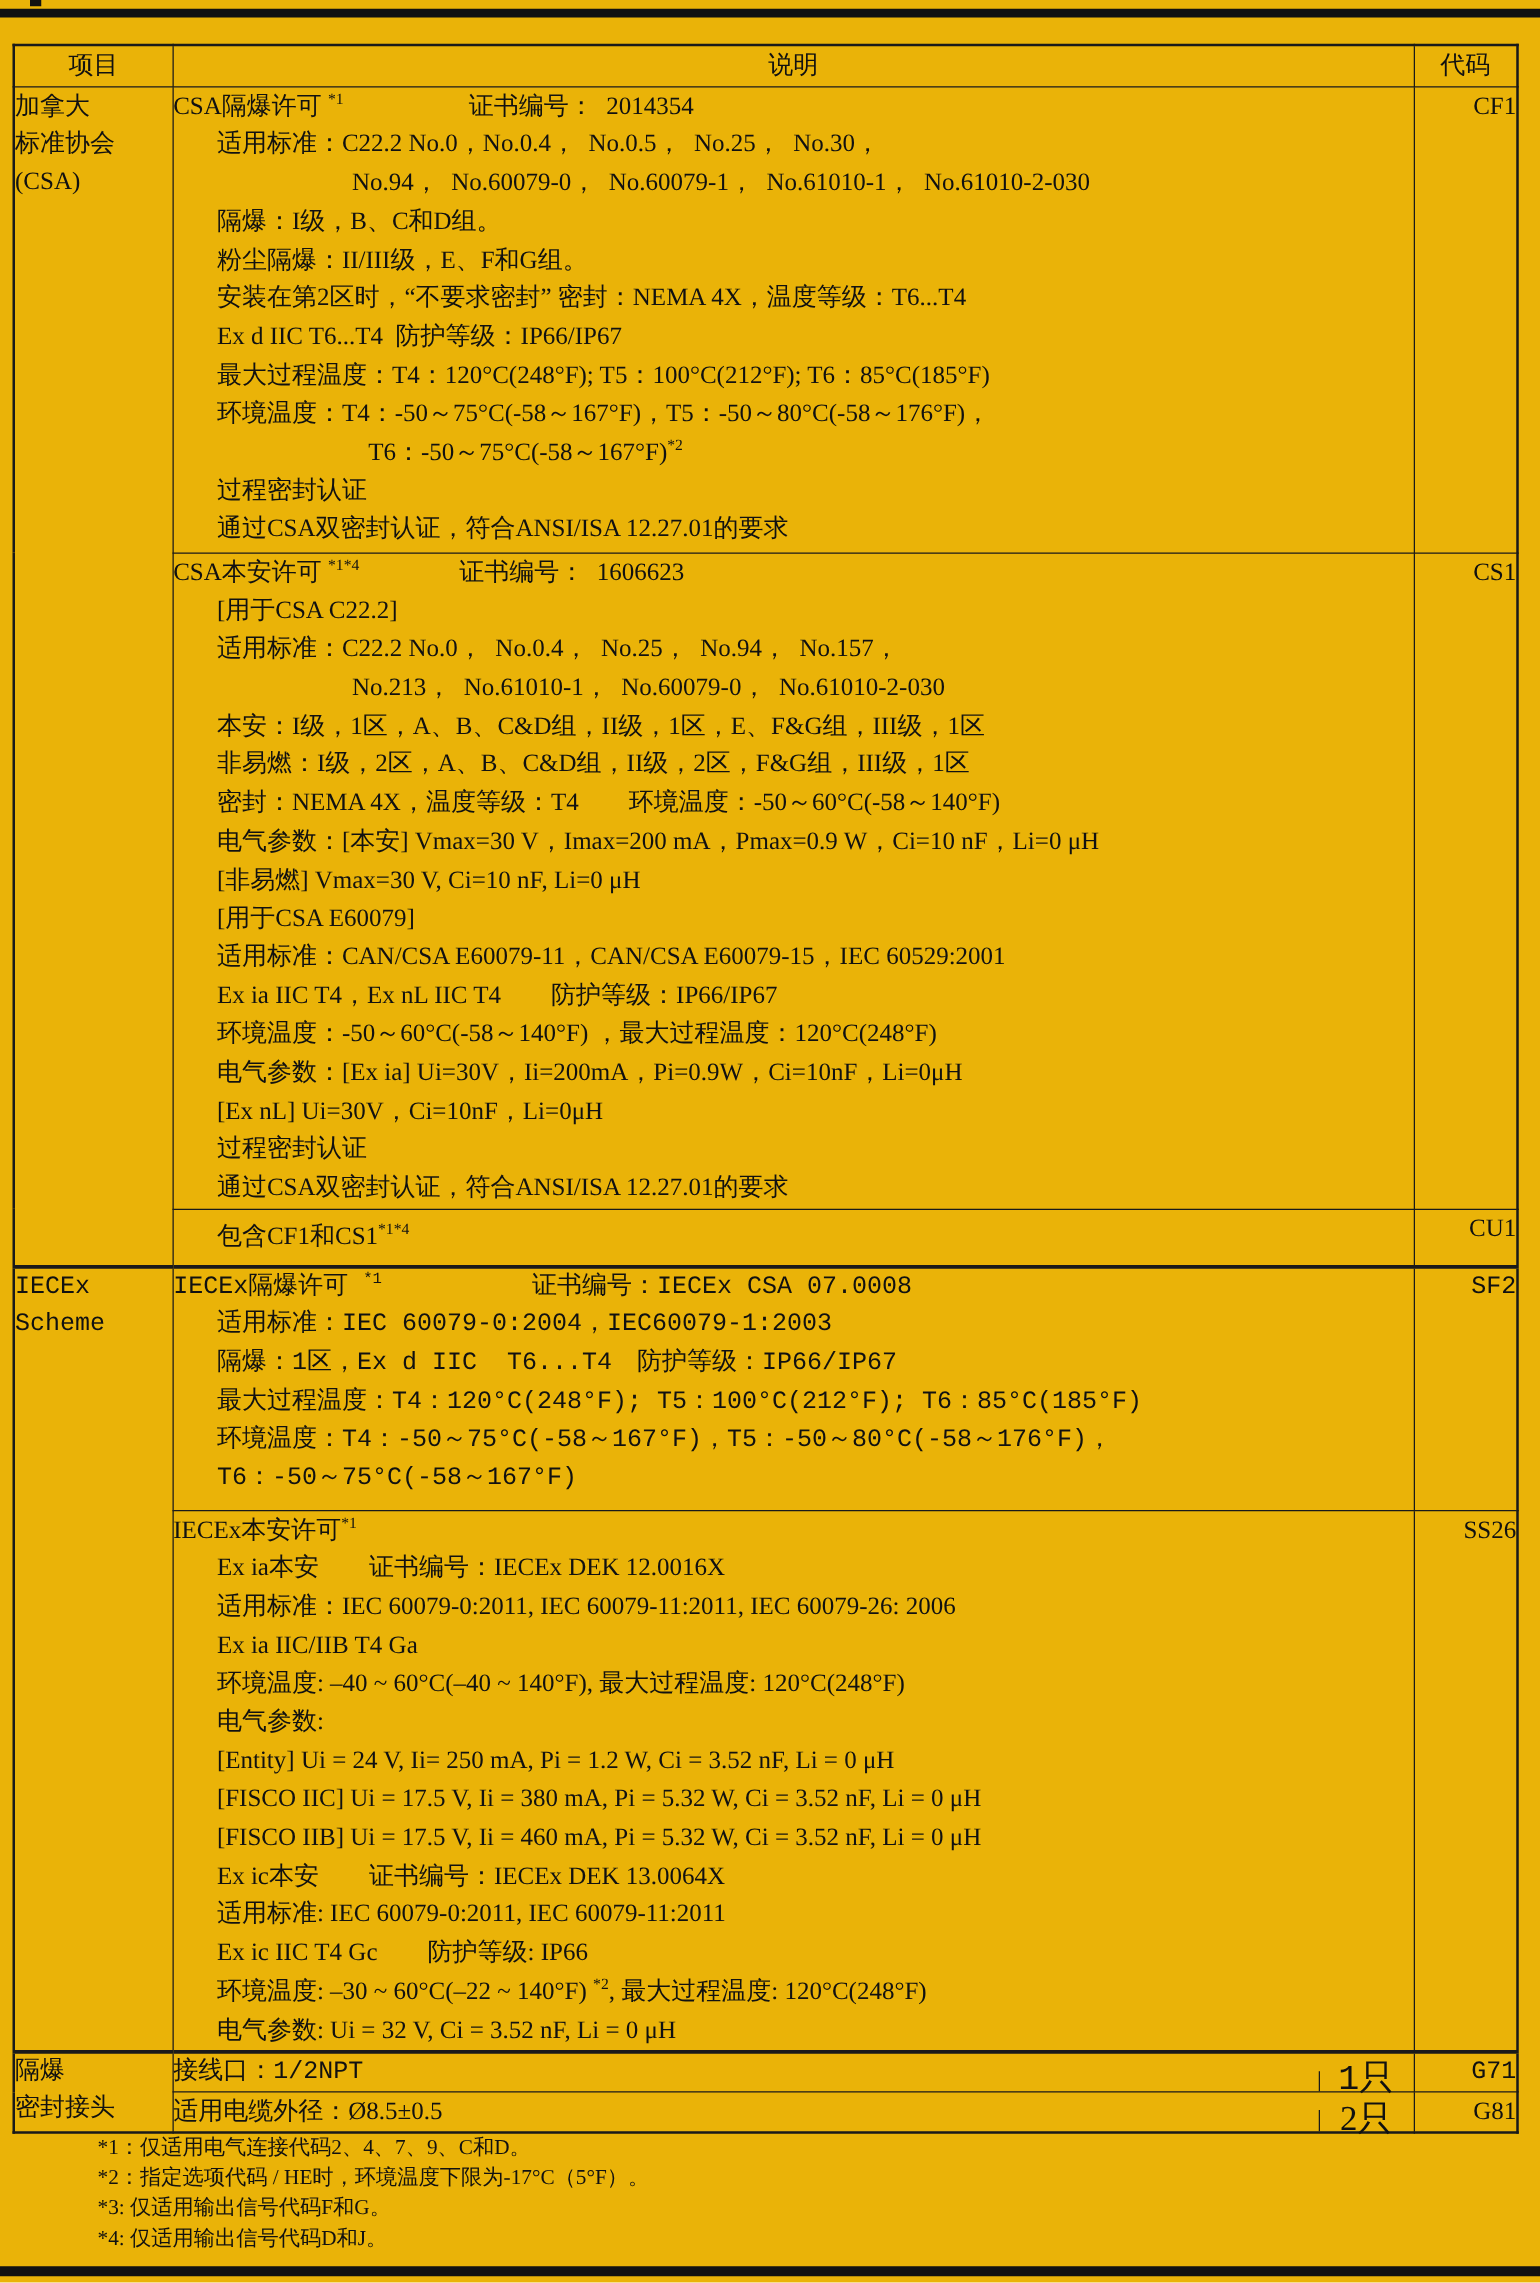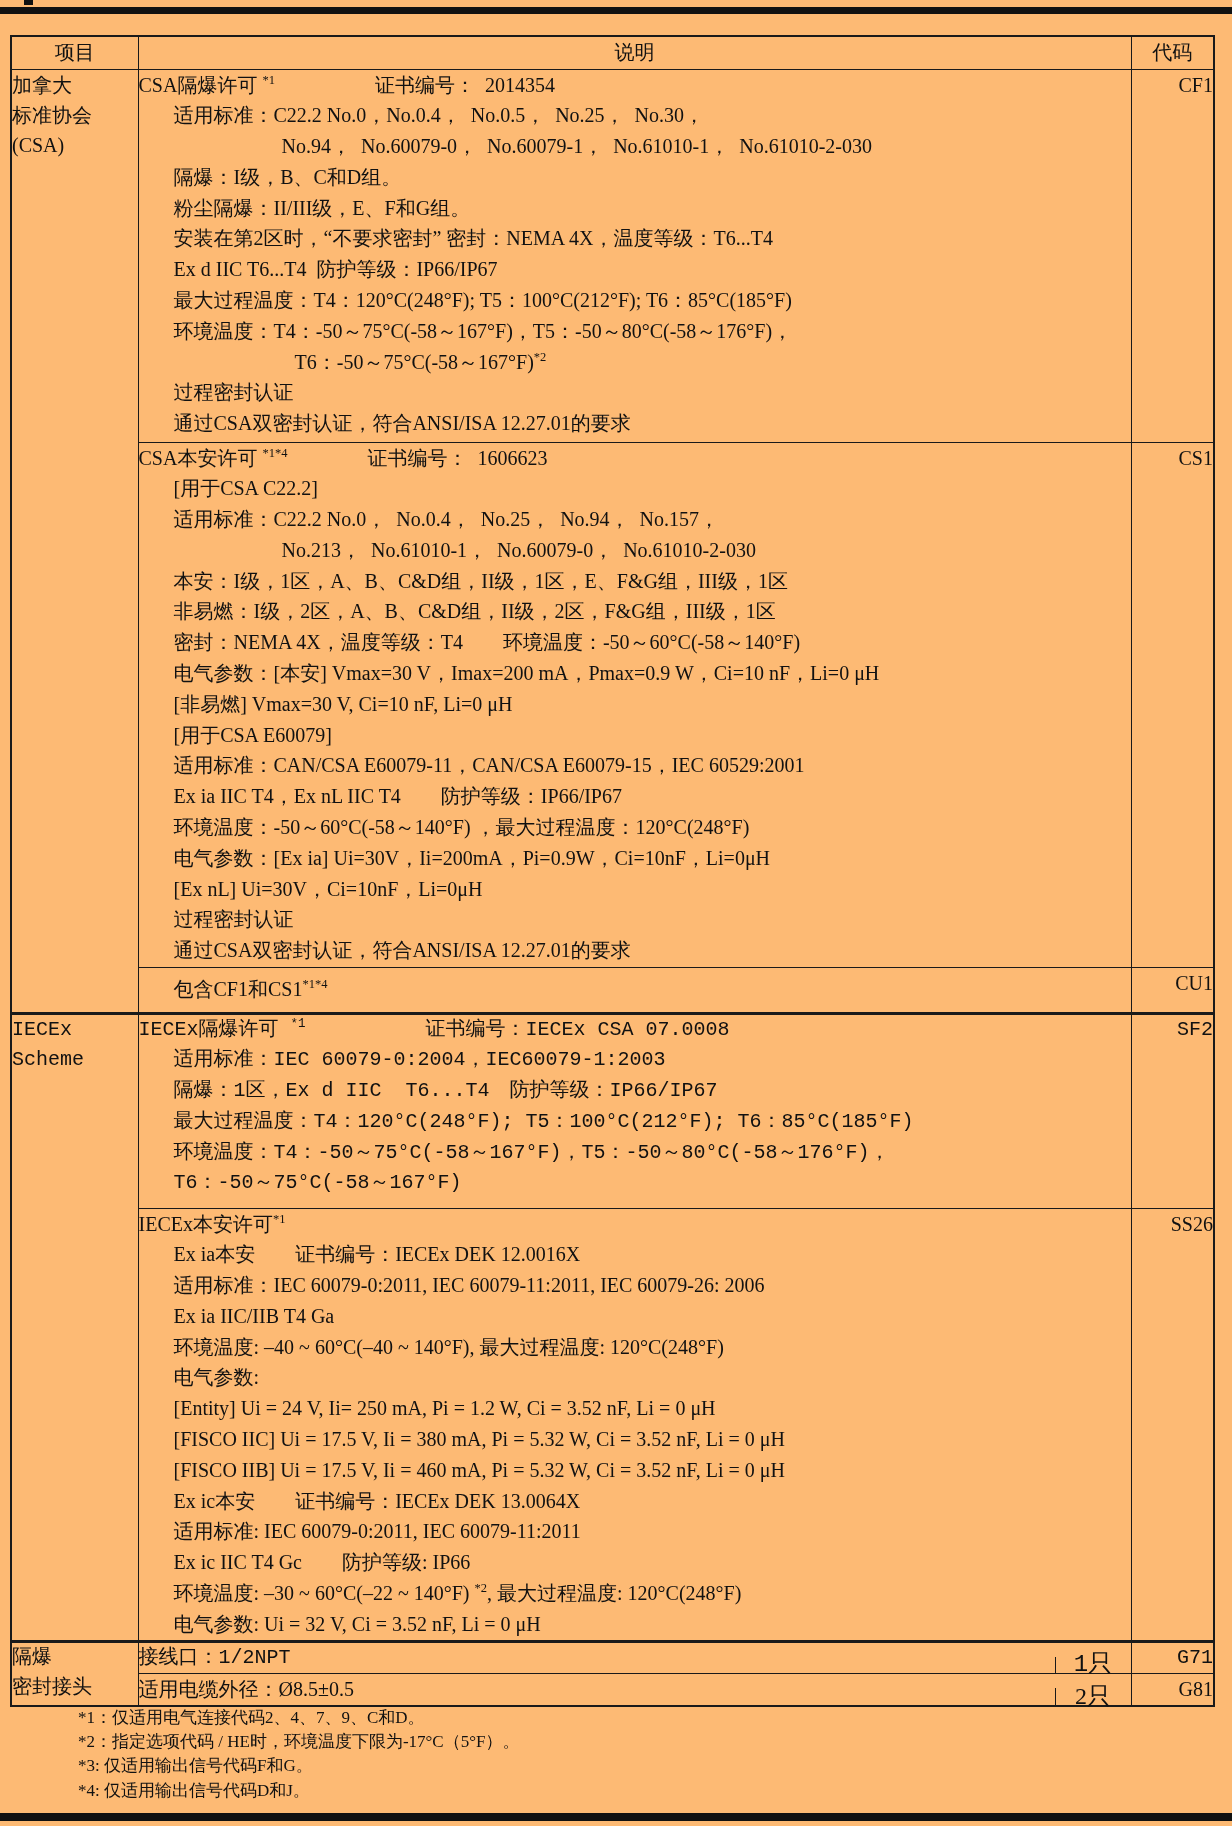--- a/index.html
+++ b/index.html
@@ -1,17 +1,17 @@
 <!DOCTYPE html>
 <html><head>
 <meta charset="utf-8">
 <style>
   html,body { margin:0; padding:0; background:#ffffff; }
   .page {
-    position:relative; width:1232px; height:1826px; background:#fdba74;
+    position:relative; width:1232px; height:1826px; background:#eab308;
     font-family:"Liberation Serif","DejaVu Serif",serif; color:#111;
     overflow:hidden;
   }
   .top-mark { position:absolute; left:24px; top:0; width:9px; height:5px; background:#111; }
   .bar { position:absolute; left:0; width:1232px; background:#111; }
   .bar-top { top:7px; height:7px; }
   .bar-bottom { top:1813px; height:8px; }
 
   table.cert {
     position:absolute; left:10px; top:35px; width:1203px;
@@ -47,21 +47,21 @@
   tr.row-SF2  { height:195px; }
   tr.row-SS26 { height:431px; }
   tr.row-G71  { height:31px; }
   tr.row-G81  { height:31px; }
   tr.group-start th, tr.group-start td { border-top-width:3px;font-family:Liberation Mono, monospace; }
 
   tr.row-CU1 td.desc, tr.row-G71 td.desc, tr.row-G81 td.desc { vertical-align:middle; padding-top:0; }
   .qty {
     position:absolute; right:0; top:14px; bottom:0; width:75px;
     border-left:1.6px solid #1a1a1a; display:flex; align-items:center; justify-content:center;
-    font-size:24px;
+    font-size:28px;
   }
   td.desc.with-qty { padding-right:80px; }
 
   .footnotes {
     position:absolute; left:78px; top:1706px; width:1100px;
     font-size:17px; line-height:24.2px;
   }
   .footnote-line { white-space:pre-wrap; }
 </style>
 </head>

